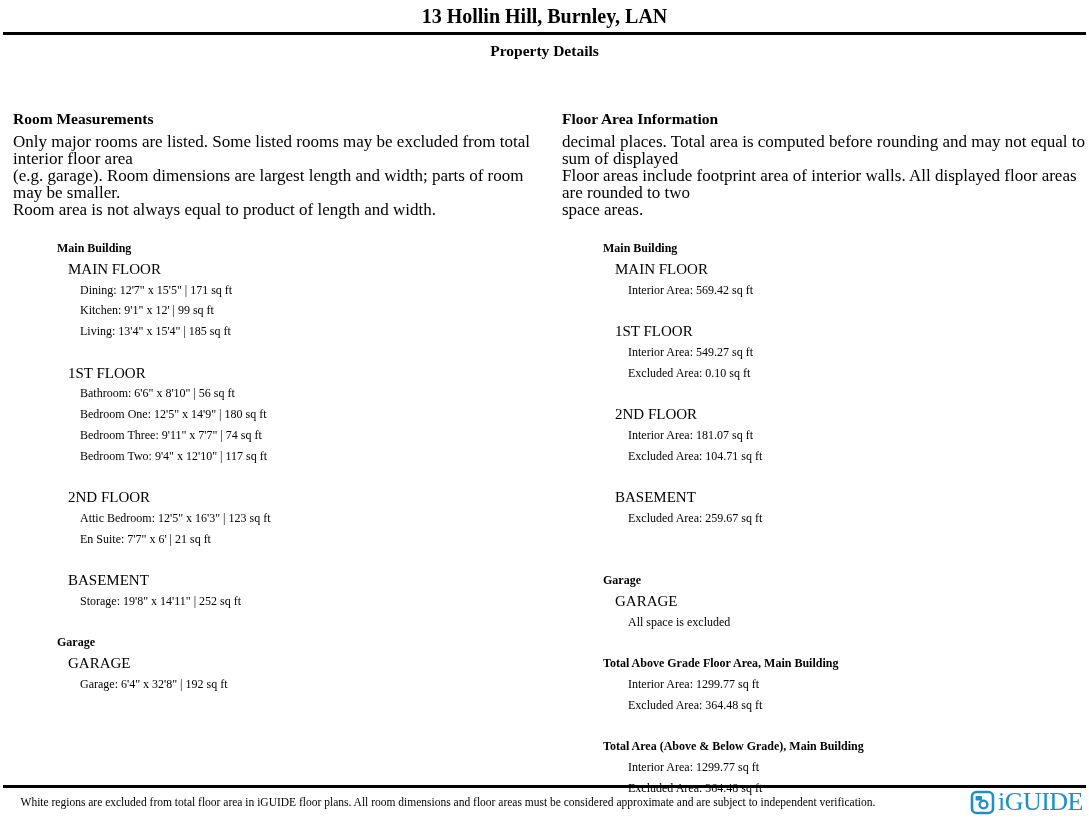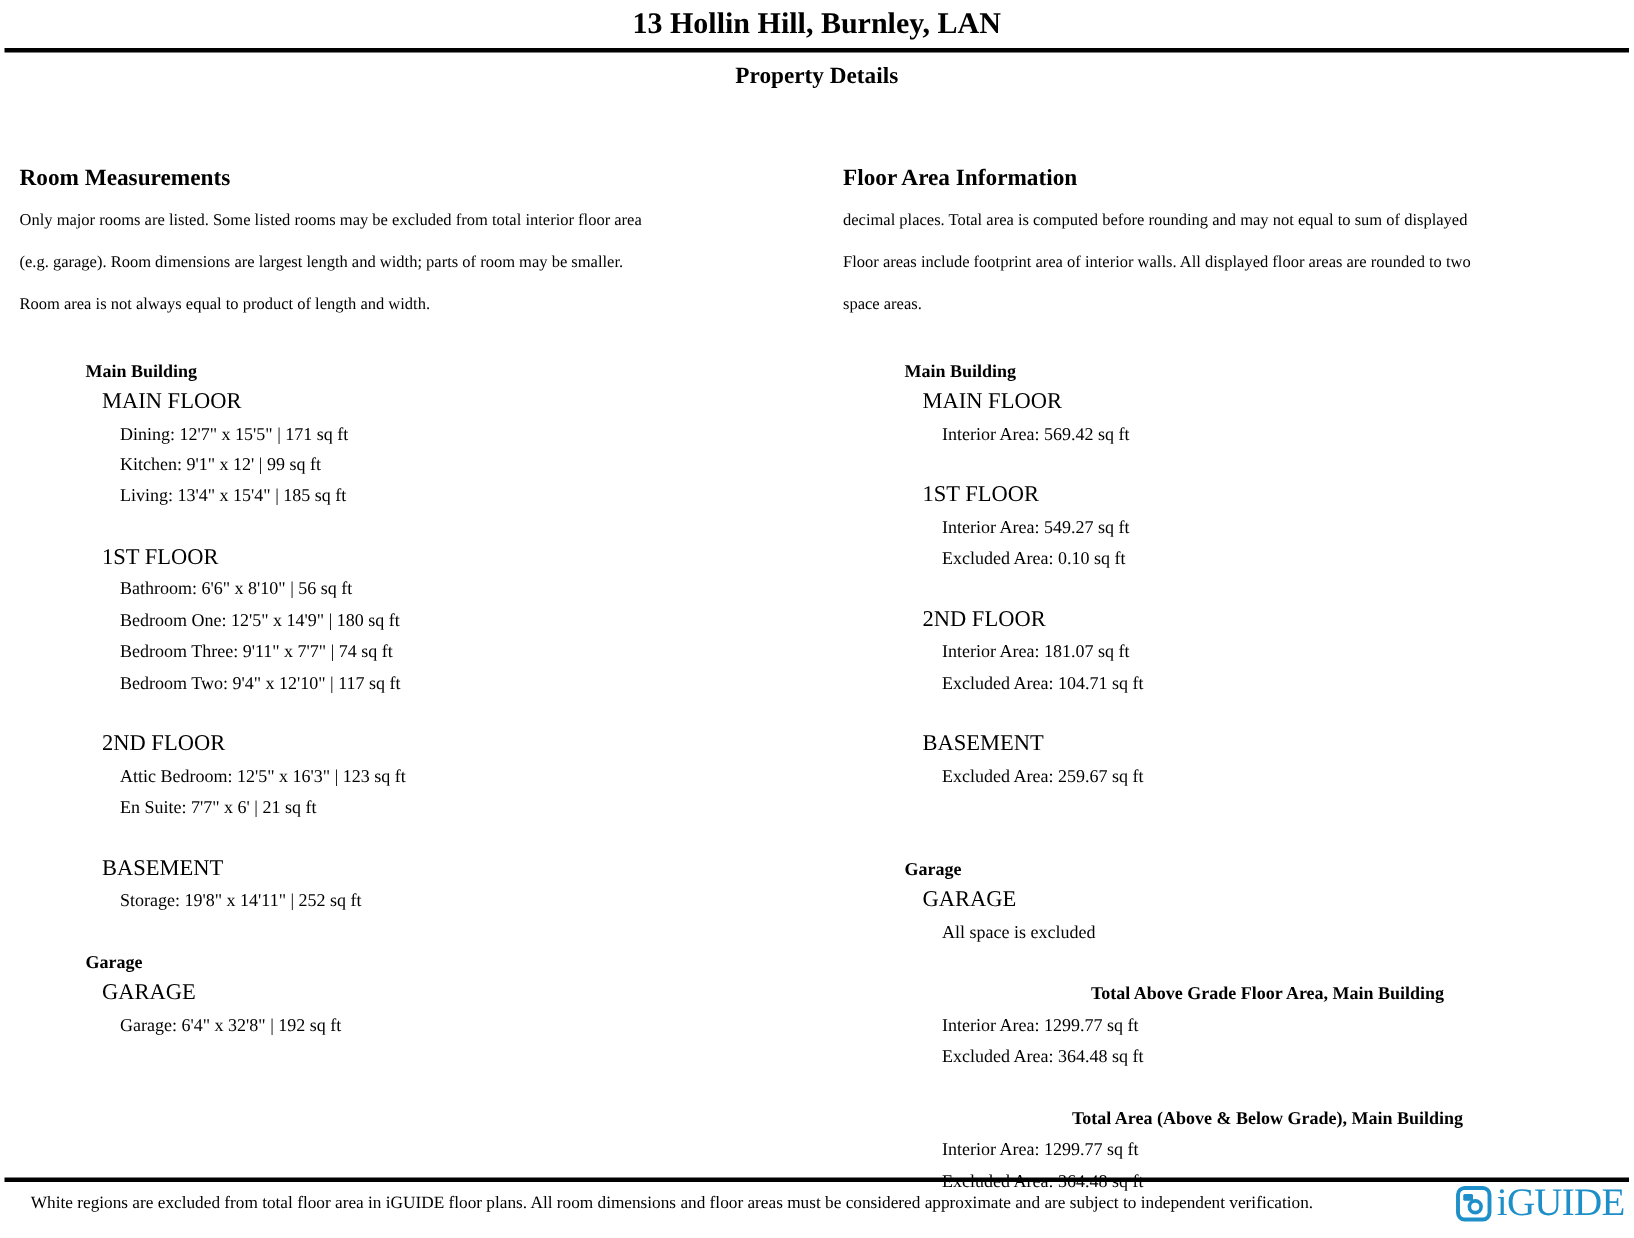--- a/index.html
+++ b/index.html
@@ -17,31 +17,31 @@
   }
   .page-subtitle {
     position:absolute; top:42px; left:0; width:100%;
     text-align:center; font-size:15.5px; font-weight:bold; line-height:18px;
   }
   
   .col { position:absolute; top:93px;margin-top:17px; }
   .col-left  { left:13px;  width:532px; --i1:44px; --i2:55px; --i3:67px; }
   .col-right { left:562px; width:525px; --i1:41px; --i2:53px; --i3:66px; }
   .section-heading { font-size:15.5px; font-weight:bold; line-height:17px; margin-bottom:6px; }
-  .desc-line { font-size:11px; line-height:28px; }
+  .desc-line { font-size:17px; line-height:17px; }
   .buildings { margin-top:20px; }
   .line { font-size:12px; line-height:20.75px; }
   .building + .building { margin-top:20.75px; }
   .building.gap-two { margin-top:41.5px; }
   .building-name { font-weight:bold; padding-left:var(--i1); }
   .floor-block + .floor-block { margin-top:20.75px; }
   .floor-name { padding-left:var(--i2); font-size:15px; }
   .room-line { padding-left:var(--i3); }
   .total-block { margin-top:20.75px; }
-  .total-title { font-weight:bold; padding-left:var(--i1);text-align:center; }
+  .total-title { font-weight:bold; padding-left:var(--i1); }
   .total-line { padding-left:var(--i3); }
   
   .footer-rule {
     position:absolute; top:785px; left:3px; right:3px; height:3px; background:#000000;
   }
   .footer-disclaimer {
     position:absolute; top:795px; left:8px; width:880px;
     font-size:11.5px; line-height:14px;text-align:center;
   }
   .iguide-logo {

